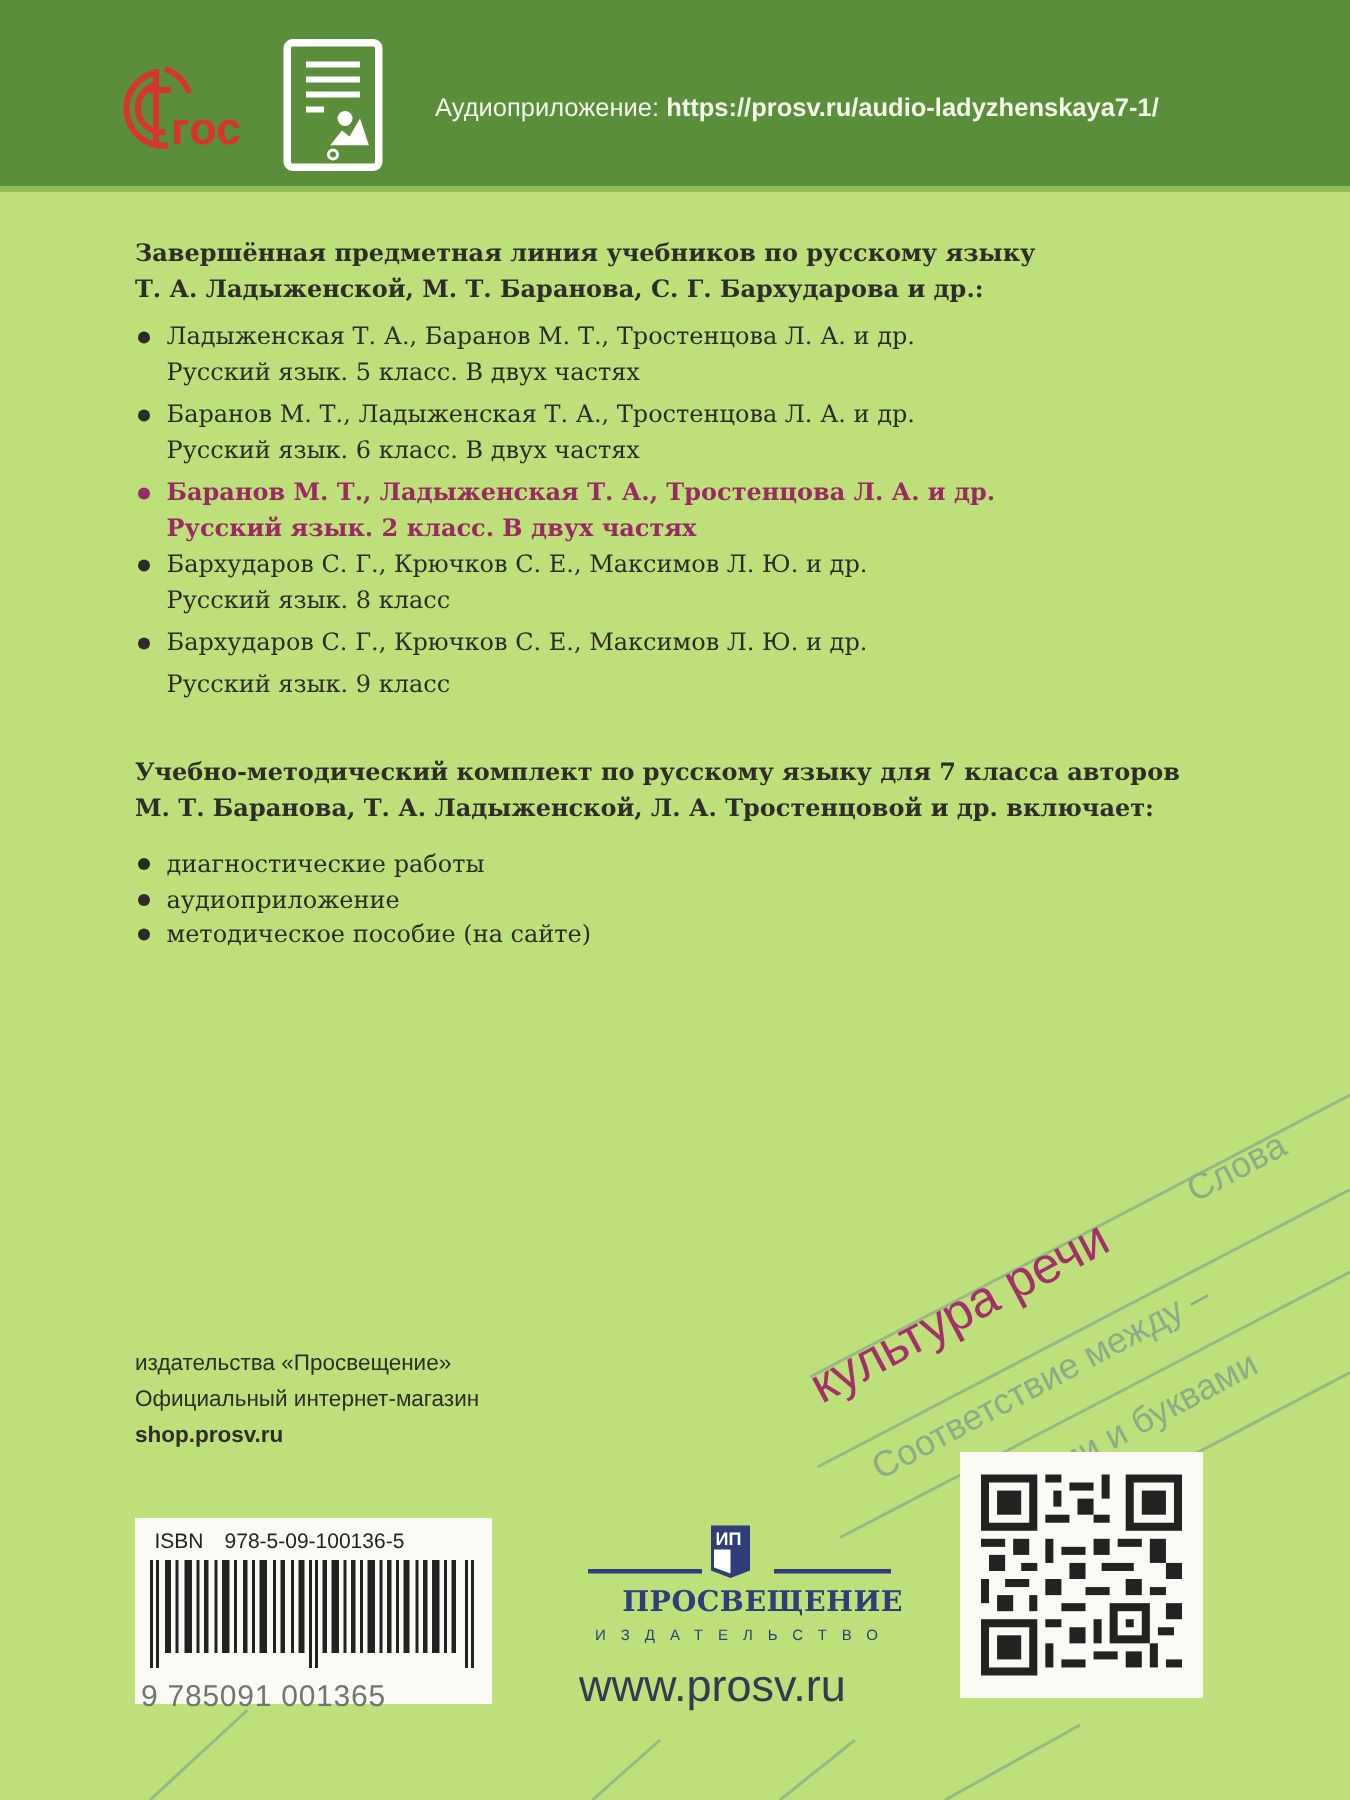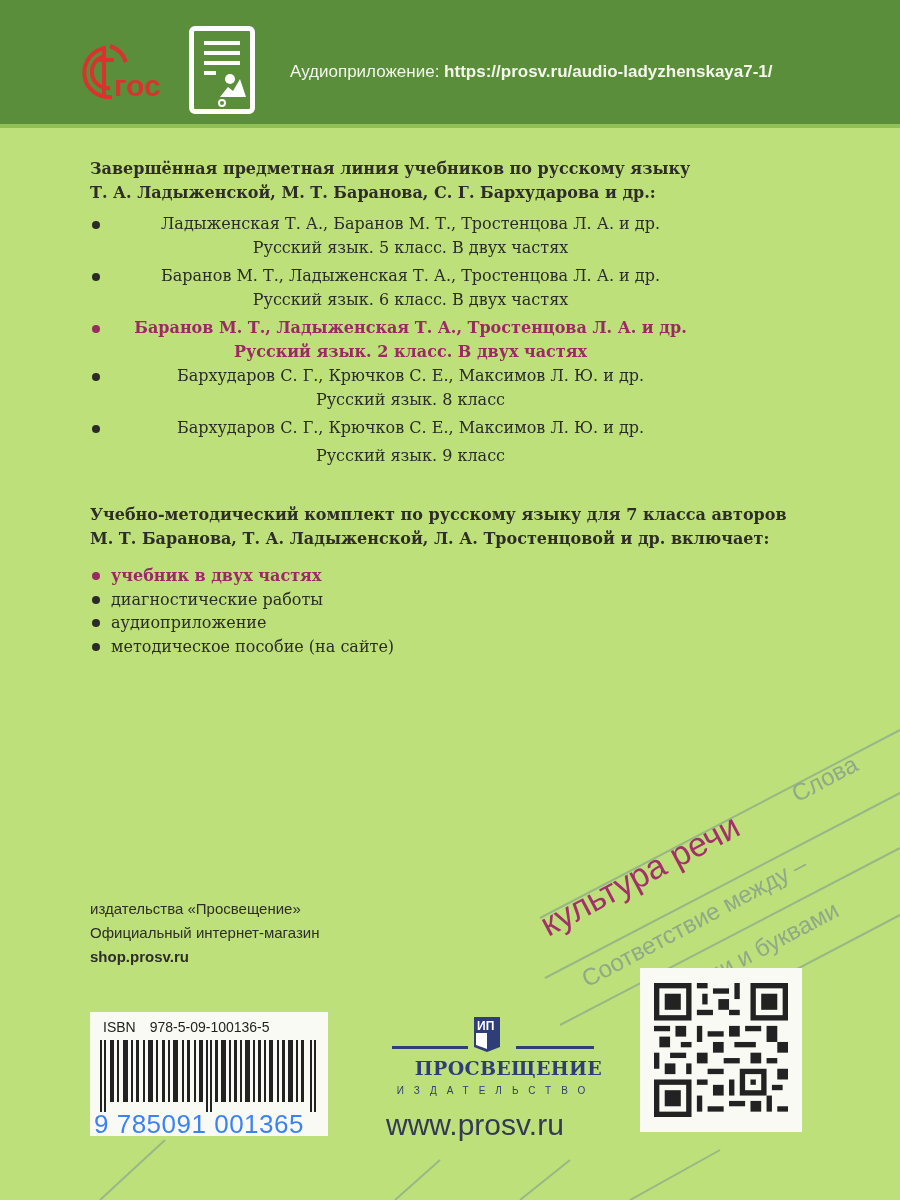--- a/index.html
+++ b/index.html
@@ -31,21 +31,21 @@
     }
     .h-audio {
       position: absolute; left: 290px; top: 62px;
       font-family: "Liberation Sans", sans-serif; font-size: 17px; color: #f3f7ea;
     }
     .h-audio b { font-weight: bold; }
 
     .sec-title {
       position: absolute; left: 90px; font-weight: bold; font-size: 16px; line-height: 24px; color: #2e2d2a;
     }
-    .book-list { position: absolute; left: 90px; top: 212px; width: 620px; text-align: center; }
+    .book-list { position: absolute; left: 90px; top: 212px; width: 620px; }
     .book {
       position: relative; padding-left: 21px; font-size: 16px; line-height: 24px; margin-bottom: 0;
     }
     .book .bullet {
       position: absolute; left: 2px; top: 9px; width: 8px; height: 8px; border-radius: 50%; background: #2b2b28;
     }
     .book.hl { color: #9a2b62; font-weight: bold; }
     .book.hl .bullet { background: #9a2b62; }
     .kit-list { position: absolute; left: 90px; top: 564px; }
     .kit {
@@ -62,21 +62,21 @@
     .shop .url { font-weight: bold; }
     .barcode {
       position: absolute; left: 90px; top: 1012px; width: 238px; height: 124px; background: #fafaf4;
     }
     .isbn-label {
       position: absolute; left: 13px; top: 7px; font-family: "Liberation Sans", sans-serif; font-size: 14px; color: #222;
     }
     .isbn-label span { margin-left: 14px; }
     .bars { position: absolute; left: 8px; top: 28px; width: 222px; height: 72px; }
     .isbn-digits {
-      position: absolute; left: 4px; top: 97px; font-family: "Liberation Sans", sans-serif; font-size: 26px; letter-spacing: 0.5px; color: #3b82f6;
+      position: absolute; left: 4px; top: 108px; font-family: "Liberation Sans", sans-serif; font-size: 20px; letter-spacing: 0.5px; color: #737373;
     }
     .pub-icon { position: absolute; left: 472px; top: 1015px; width: 30px; height: 38px; }
     .pub-rule { position: absolute; top: 1046px; height: 3px; background: #2f3d78; }
     .pub-name {
       position: absolute; left: 390px; top: 1057px; width: 212px; text-align: right;
       font-family: "DejaVu Serif", serif; font-weight: bold; font-size: 19px; color: #2f3d78; letter-spacing: 0.3px;
     }
     .pub-sub {
       position: absolute; left: 390px; top: 1085px; width: 212px; text-align: center;
       font-family: Liberation Sans, sans-serif; font-size: 10px; letter-spacing: 10px; color: #2f3d78;
@@ -162,21 +162,20 @@
     <span class="bullet"></span>
     <div>Бархударов С. Г., Крючков С. Е., Максимов Л. Ю. и др.</div>
     <div style="margin-top:4px">Русский язык. 9 класс</div>
   </div>
 </div>
 
 <div class="sec-title" style="top:503px">Учебно-методический комплект по русскому языку для 7 класса авторов</div>
 <div class="sec-title" style="top:527px">М. Т. Баранова, Т. А. Ладыженской, Л. А. Тростенцовой и др. включает:</div>
 
 <div class="kit-list">
-  <div class="kit hl"><span class="bullet"></span><span>учебник в двух частях</span></div>
   <div class="kit"><span class="bullet"></span><span>диагностические работы</span></div>
   <div class="kit"><span class="bullet"></span><span>аудиоприложение</span></div>
   <div class="kit"><span class="bullet"></span><span>методическое пособие (на сайте)</span></div>
 </div>
 
 <div class="rot" style="left:552px; top:905px; transform:rotate(-28deg); font-size:34px; color:#a3306a;">культура речи</div>
 <div class="rot" style="left:800px; top:780px; transform:rotate(-28deg); font-size:24px; color:#8faa86;">Слова</div>
 <div class="rot" style="left:590px; top:965px; transform:rotate(-28deg); font-size:24px; color:#8faa86;">Соответствие между –</div>
 <div class="rot" style="left:660px; top:990px; transform:rotate(-28deg); font-size:24px; color:#8faa86;">звуками и буквами</div>
 

